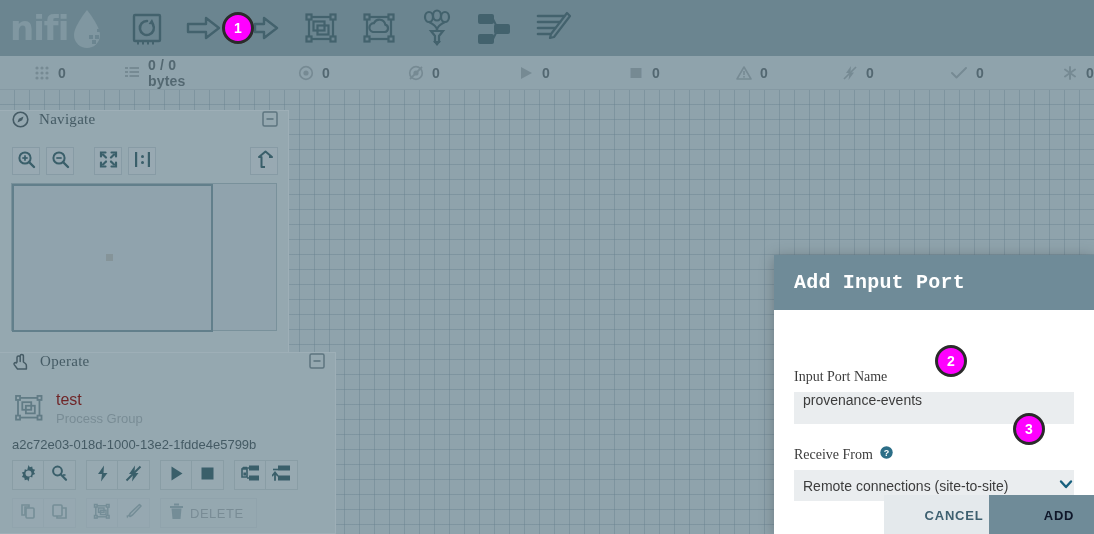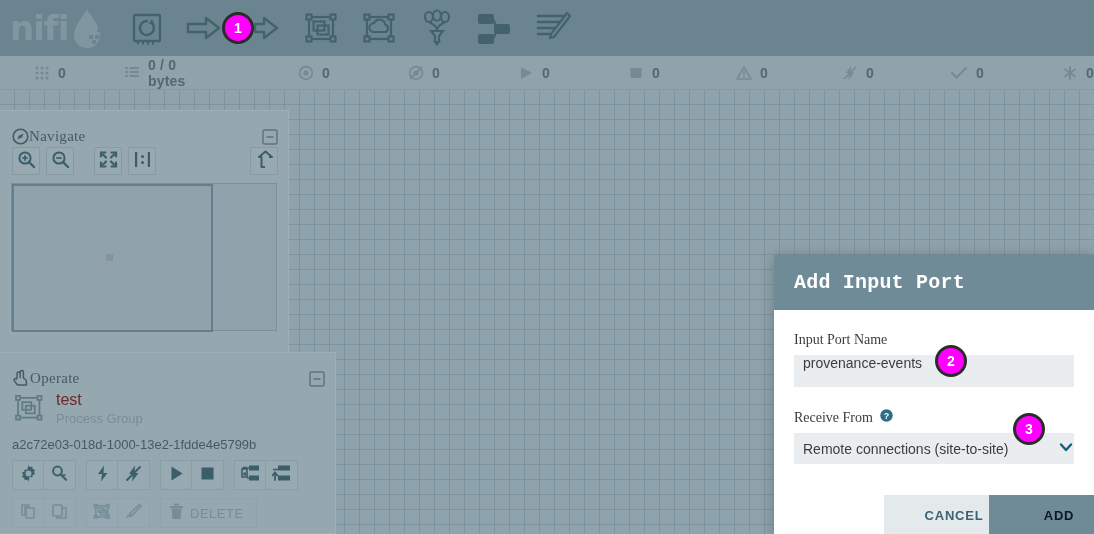--- a/index.html
+++ b/index.html
@@ -78,22 +78,22 @@
     position: absolute;
     left: 0;
     background: #aebdc5;
     border: 1px solid #b9c6cd;
     border-left: none;
   }
   #navigate-panel { top: 110px; width: 289px; height: 244px; }
   #operate-panel  { top: 352px; width: 336px; height: 182px; }
 
   .panel-head {
-    height: 34px; display: flex; align-items: flex-end;
-    padding: 0 10px 0 12px; 
+    height: 34px; display: flex; align-items: flex-start;
+    padding: 0 10px 0 12px; gap: 10px;
   }
   .panel-title {
     font-family: "Liberation Serif", serif;
     font-size: 15px; color: #4c6069; letter-spacing: .3px;
   }
   .panel-collapse { margin-left: auto; }
   .panel-icon svg, .panel-collapse svg { display: block; }
 
   .nav-controls {
     display: flex; align-items: center; gap: 6px;
@@ -185,21 +185,21 @@
   }
   #dialog-header {
     height: 55px; background: #6f8b98;
     display: flex; align-items: center; padding-left: 20px;
   }
   #dialog-title {
     font-family: Liberation Mono, monospace;
     font-weight: bold; font-size: 20px; color: #ffffff;
     letter-spacing: .2px;
   }
-  #dialog-body { padding: 22px 20px 0 20px; }
+  #dialog-body { padding: 22px 20px 0 20px; margin-top: 37px; }
   .field-label {
     font-family: "Liberation Serif", serif;
     font-size: 14px; color: #3c3c3c;
     display: flex; align-items: center; gap: 7px;
     margin-bottom: 7px;
   }
   .text-input {
     width: 280px; height: 32px;
     background: #eaedef;
     border: none;

